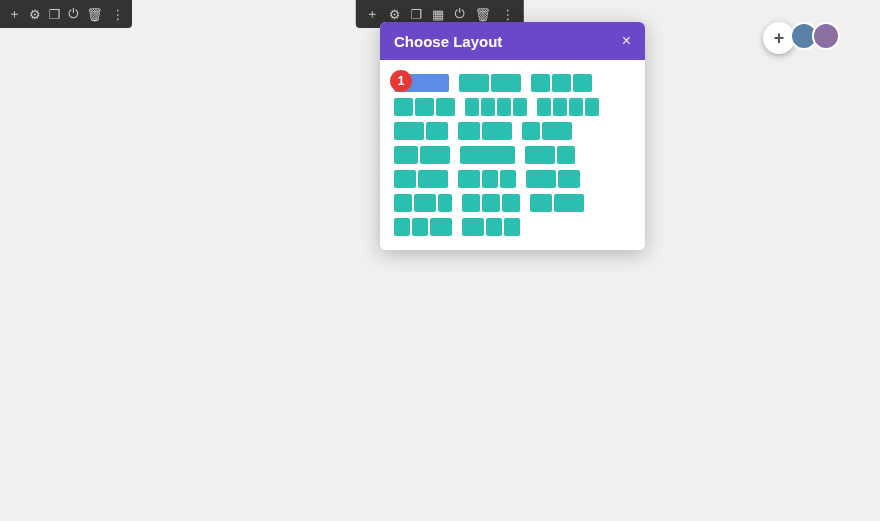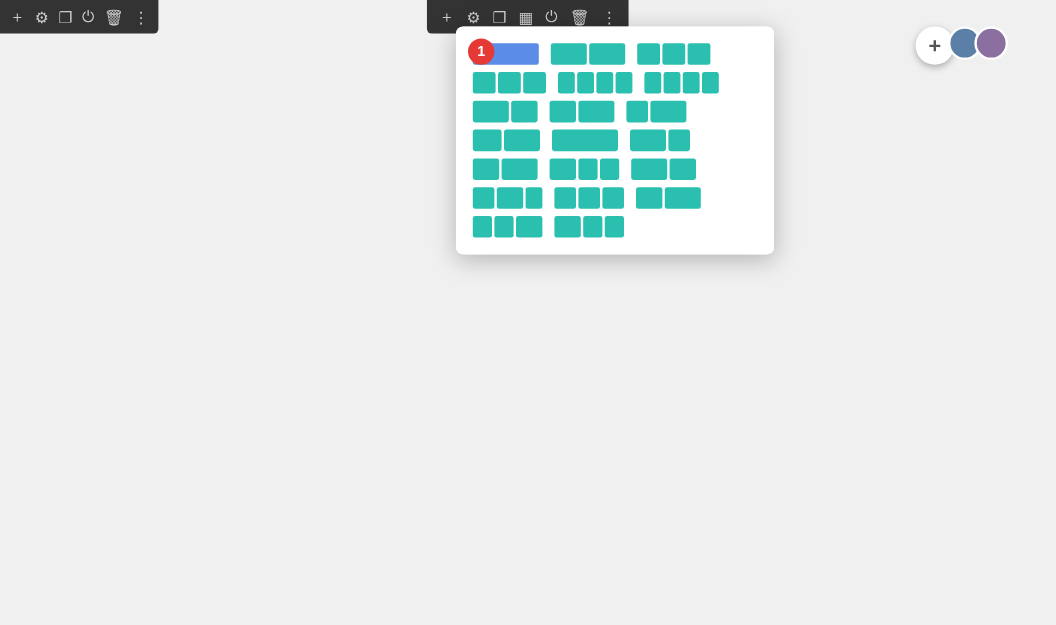--- a/index.html
+++ b/index.html
@@ -201,20 +201,24 @@
 </div>
 
 <div class="fab">+</div>
 
 <div class="avatar-group">
   <div class="avatar avatar-1"></div>
   <div class="avatar avatar-2"></div>
 </div>
 
 <div class="modal">
+  <div class="modal-header">
+    <span class="modal-title">Choose Layout</span>
+    <span class="modal-close">×</span>
+  </div>
   <div class="modal-body">
     <div class="layout-grid">
 
       <div class="layout-row">
 
         <div class="layout-option-wrap">
           <div class="selected-badge">1</div>
           <div class="layout-option first-option">
             <div class="block" style="width:55px;height:18px;"></div>
           </div>

